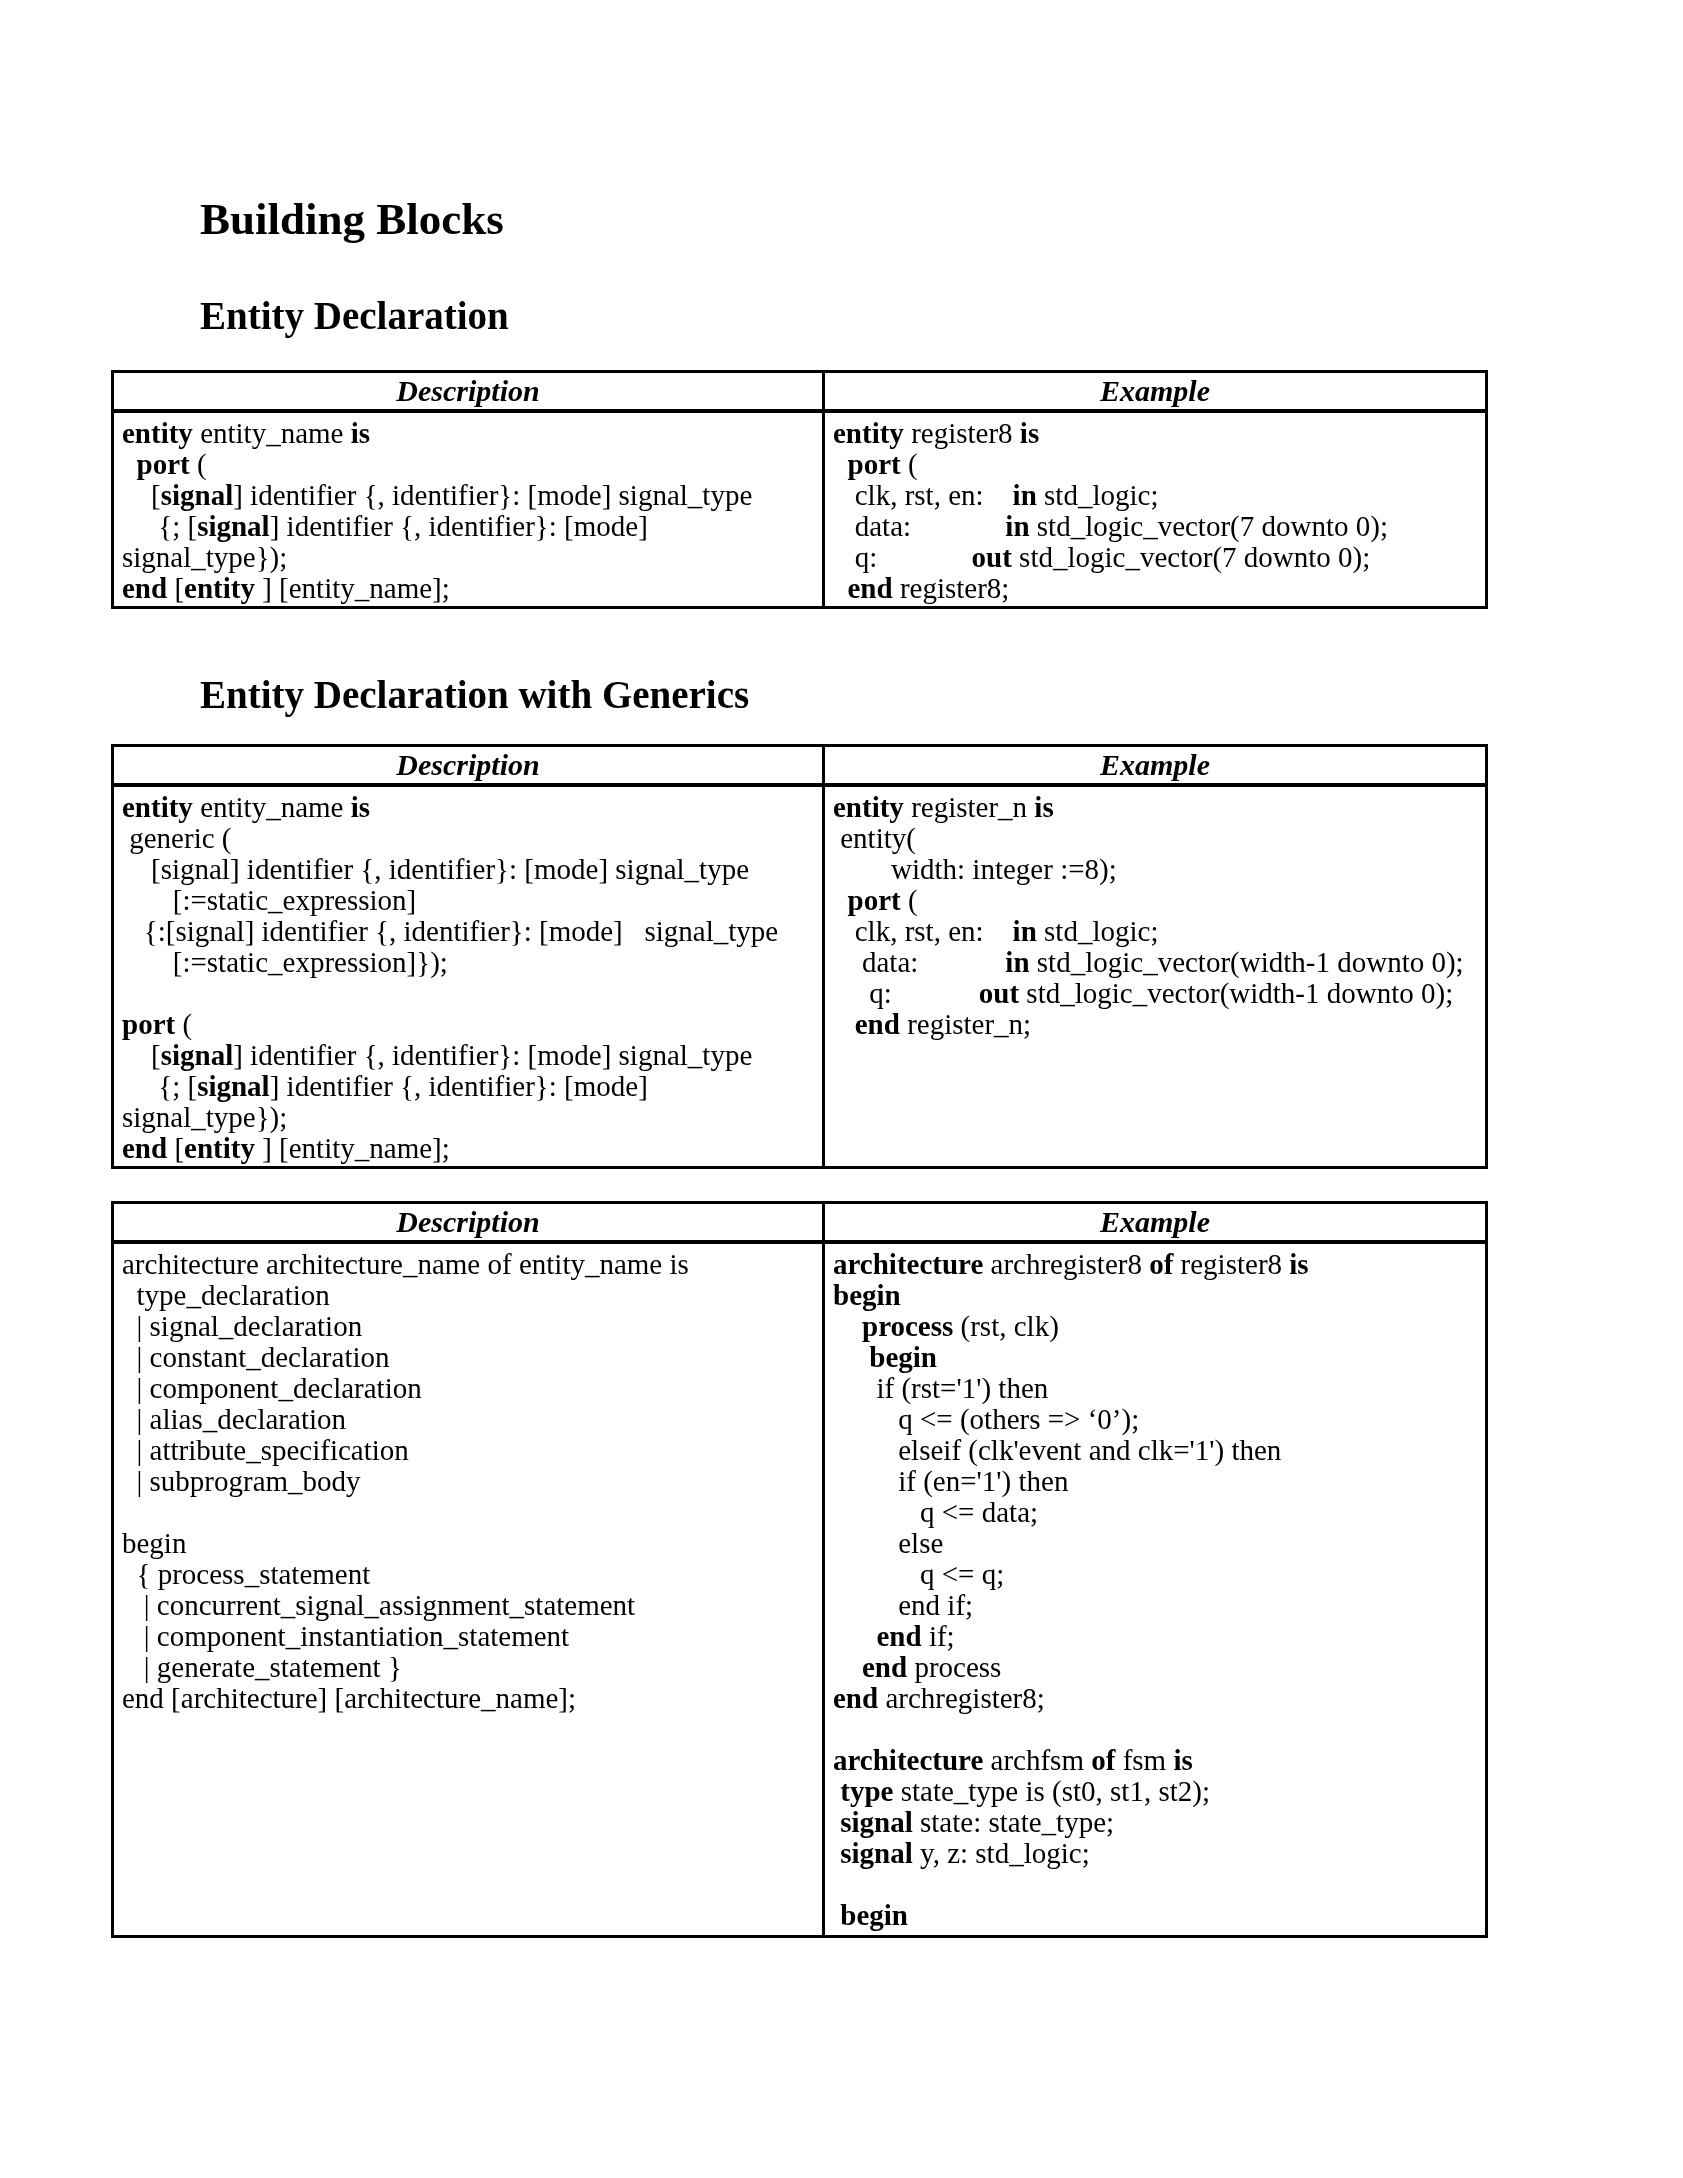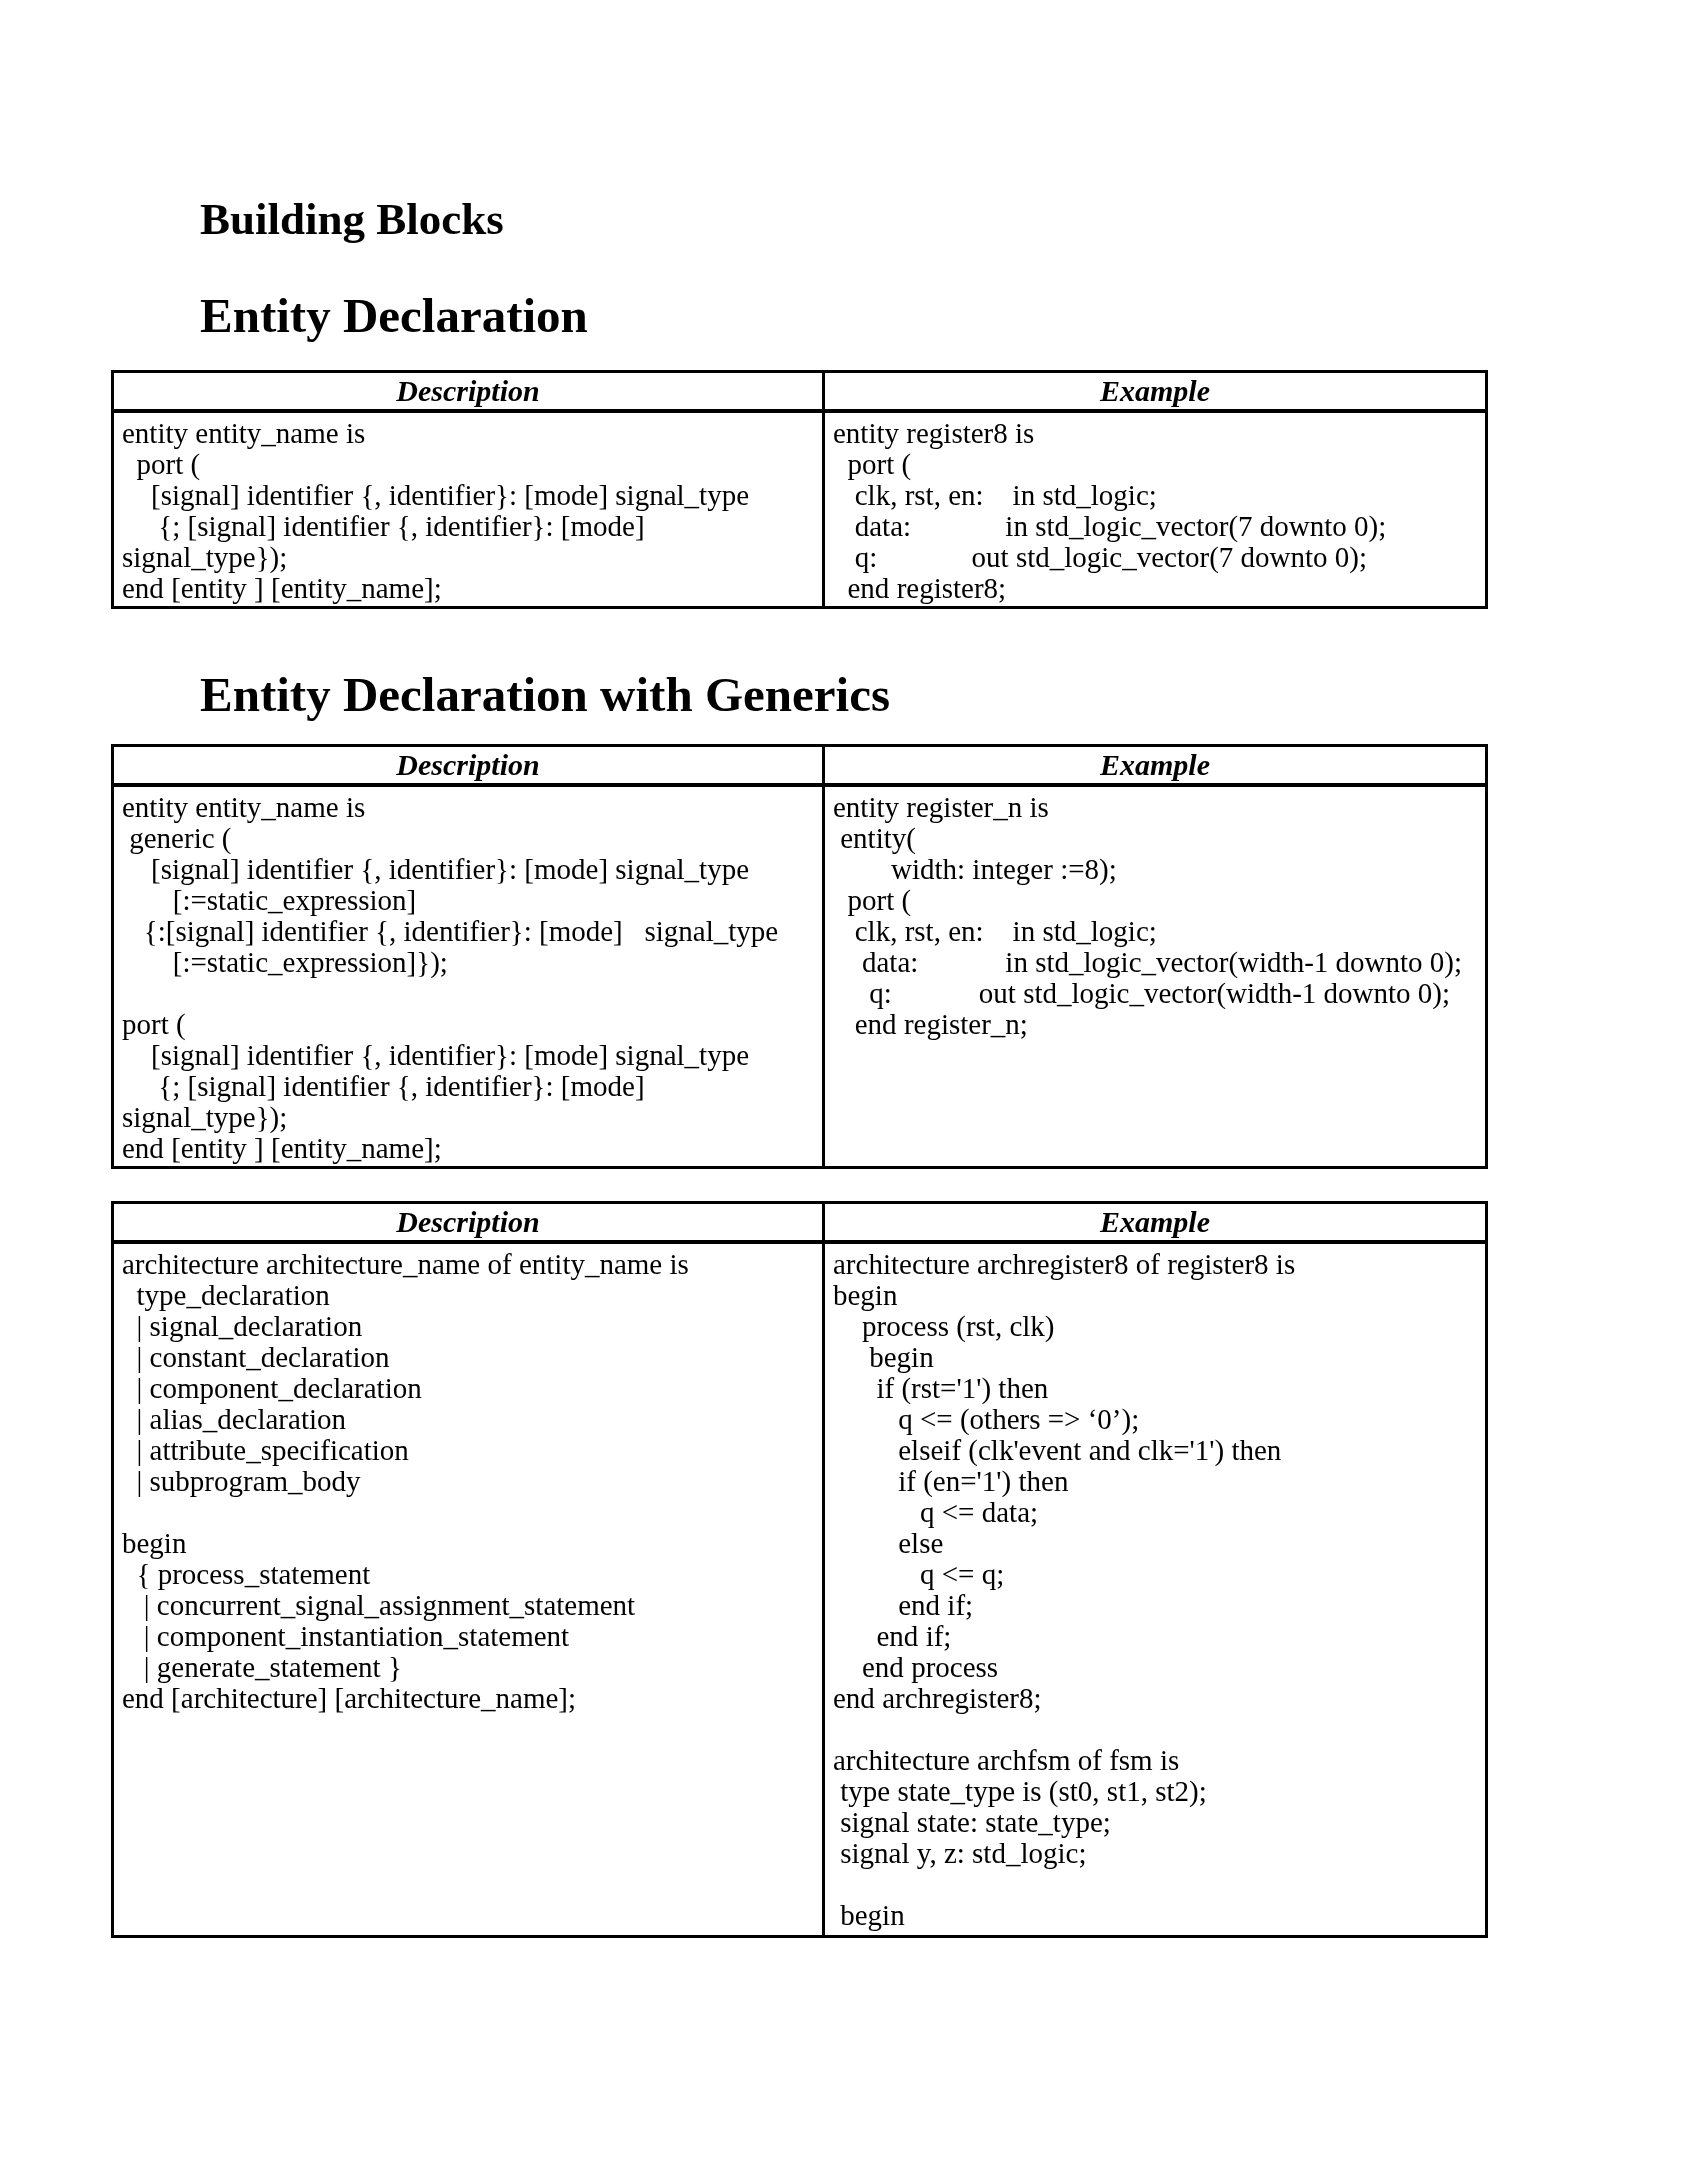--- a/index.html
+++ b/index.html
@@ -22,21 +22,21 @@
     height: 1644px;
   }
   .doc-title {
     margin: 194px 0 0 200px;
     font-size: 45px;
     font-weight: 700;
     line-height: 50px;
   }
   .section-heading {
     margin: 50px 0 0 200px;
-    font-size: 49px;
+    font-size: 39px;
     font-weight: 700;
     line-height: 44px;
   }
   .heading-1 { margin-top: 50px; }
   .heading-2 { margin-top: 64px; }
   .heading-3 { margin-top: 48px; }
 
   table.ref-table {
     border-collapse: collapse;
     margin-left: 111px;
@@ -70,21 +70,21 @@
   .table-1 td { height: 184px; }
   .table-2 td { height: 370px; }
   .table-3 td { height: 684px; margin-left: 10px; }
 
   .code-line {
     font-size: 29px;
     line-height: 31px;
     white-space: pre-wrap;
     font-family: "Liberation Serif", "DejaVu Serif", serif;
   }
-  .code-line .bold { font-weight: 400; }
+  .code-line .bold { font-weight: 700; }
 </style>
 </head>
 <body>
 
 <div class="page">
 
   <div class="doc-title">Building Blocks</div>
 
   <div class="section-heading heading-1">Entity Declaration</div>
   <table class="ref-table table-1">

